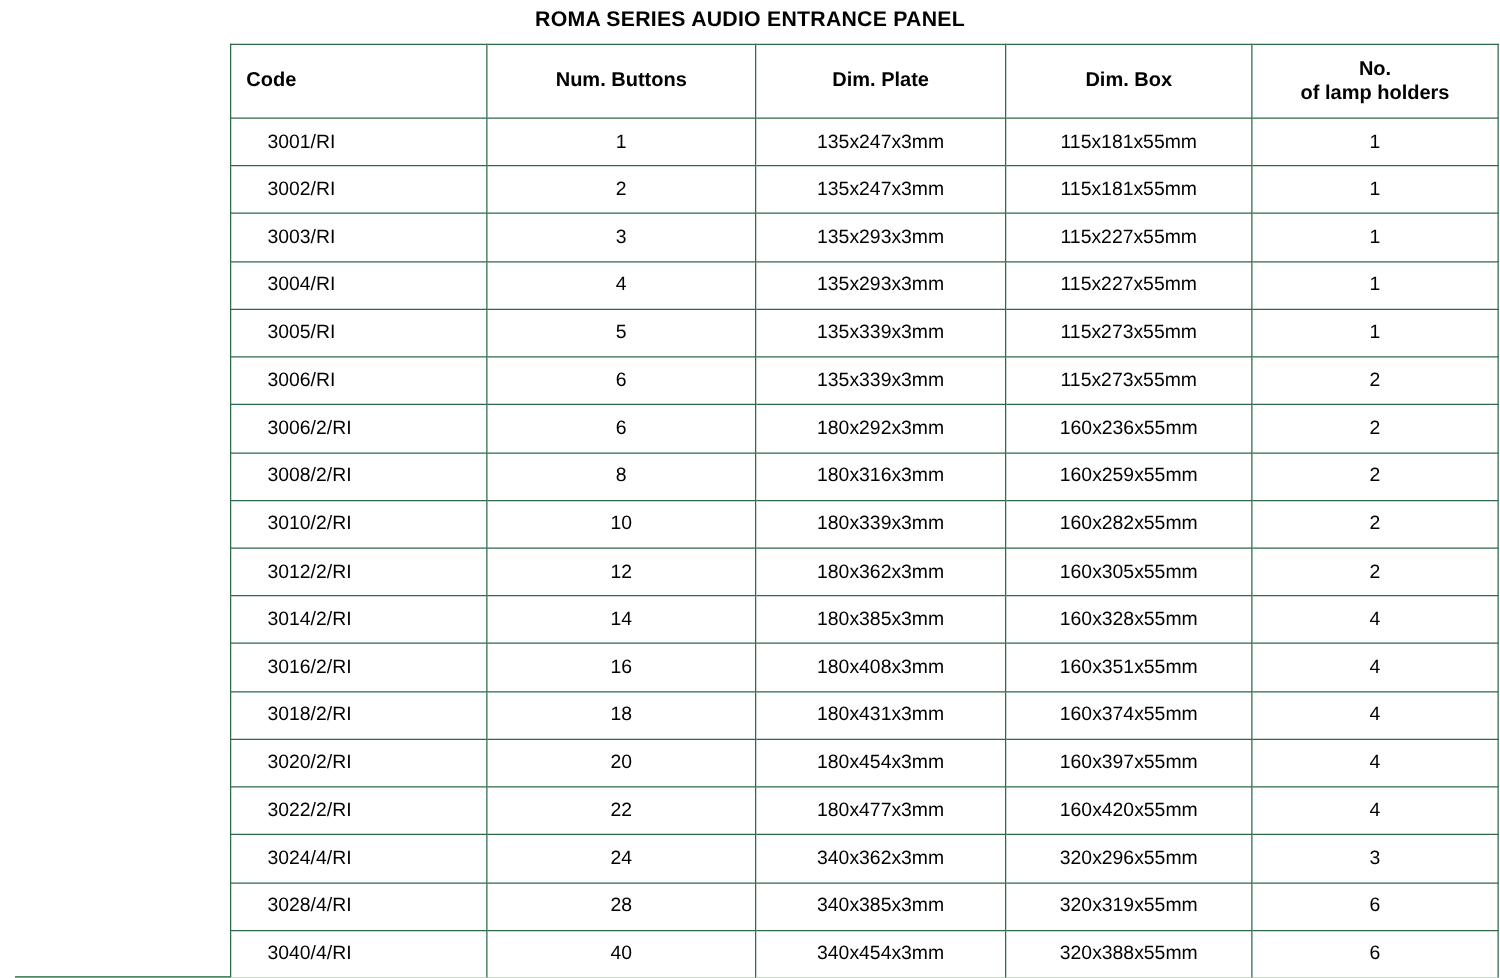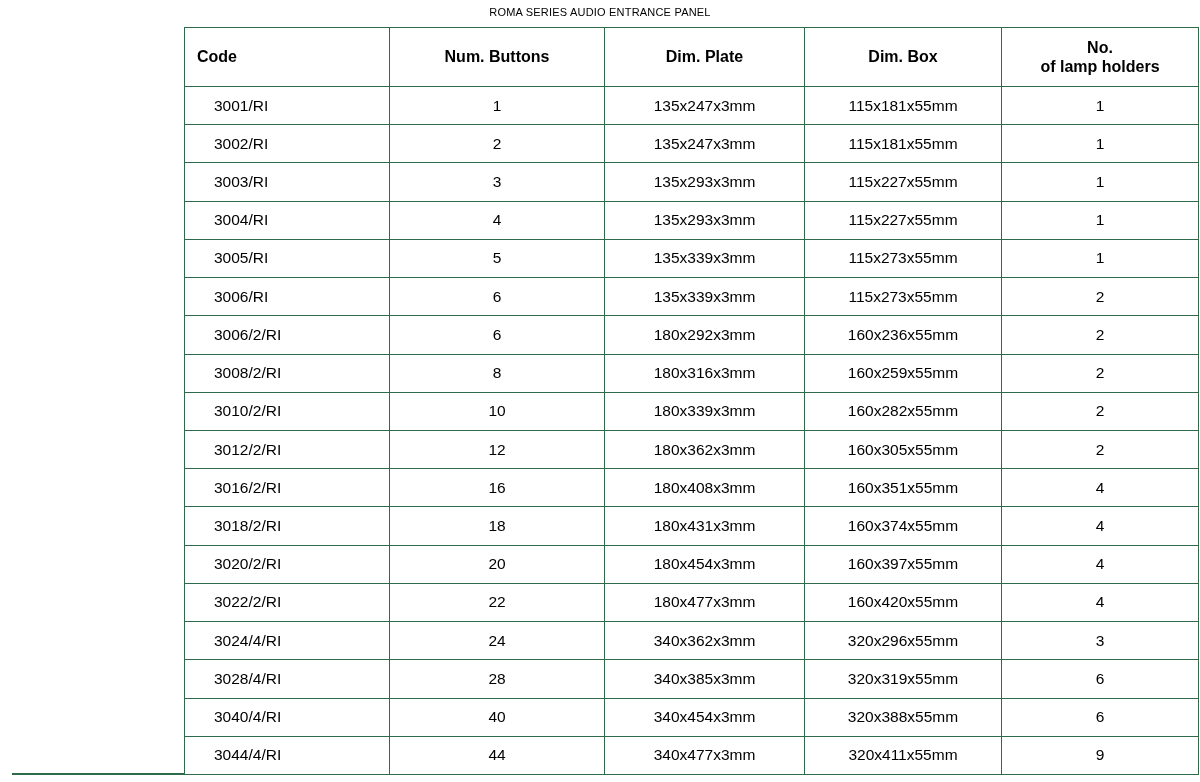--- a/index.html
+++ b/index.html
@@ -15,22 +15,22 @@
     overflow: hidden;
   }
   .page {
     position: relative;
     width: 1200px;
     height: 782px;
     box-sizing: border-box;
   }
   .title {
     text-align: center;
-    font-size: 11px;
-    font-weight: normal;
+    font-size: 17px;
+    font-weight: bold;
     letter-spacing: 0.2px;
     padding-top: 6px;
     padding-bottom: 8px;
     color: #000;
   }
   .content {
     position: relative;
     display: flex;
     align-items: flex-end;
     width: 1186px;
@@ -232,20 +232,27 @@
               <td>2</td>
             </tr>
           <tr>
               <td class="code-cell">3012/2/RI</td>
               <td>12</td>
               <td>180x362x3mm</td>
               <td>160x305x55mm</td>
               <td>2</td>
             </tr>
           <tr>
+              <td class="code-cell">3014/2/RI</td>
+              <td>14</td>
+              <td>180x385x3mm</td>
+              <td>160x328x55mm</td>
+              <td>4</td>
+            </tr>
+          <tr>
               <td class="code-cell">3016/2/RI</td>
               <td>16</td>
               <td>180x408x3mm</td>
               <td>160x351x55mm</td>
               <td>4</td>
             </tr>
           <tr>
               <td class="code-cell">3018/2/RI</td>
               <td>18</td>
               <td>180x431x3mm</td>
@@ -280,25 +287,18 @@
               <td>320x319x55mm</td>
               <td>6</td>
             </tr>
           <tr>
               <td class="code-cell">3040/4/RI</td>
               <td>40</td>
               <td>340x454x3mm</td>
               <td>320x388x55mm</td>
               <td>6</td>
             </tr>
-          <tr>
-              <td class="code-cell">3044/4/RI</td>
-              <td>44</td>
-              <td>340x477x3mm</td>
-              <td>320x411x55mm</td>
-              <td>9</td>
-            </tr>
         </tbody>
       </table>
     </div>
 
   </div>
 </div>
 
 </body></html>

